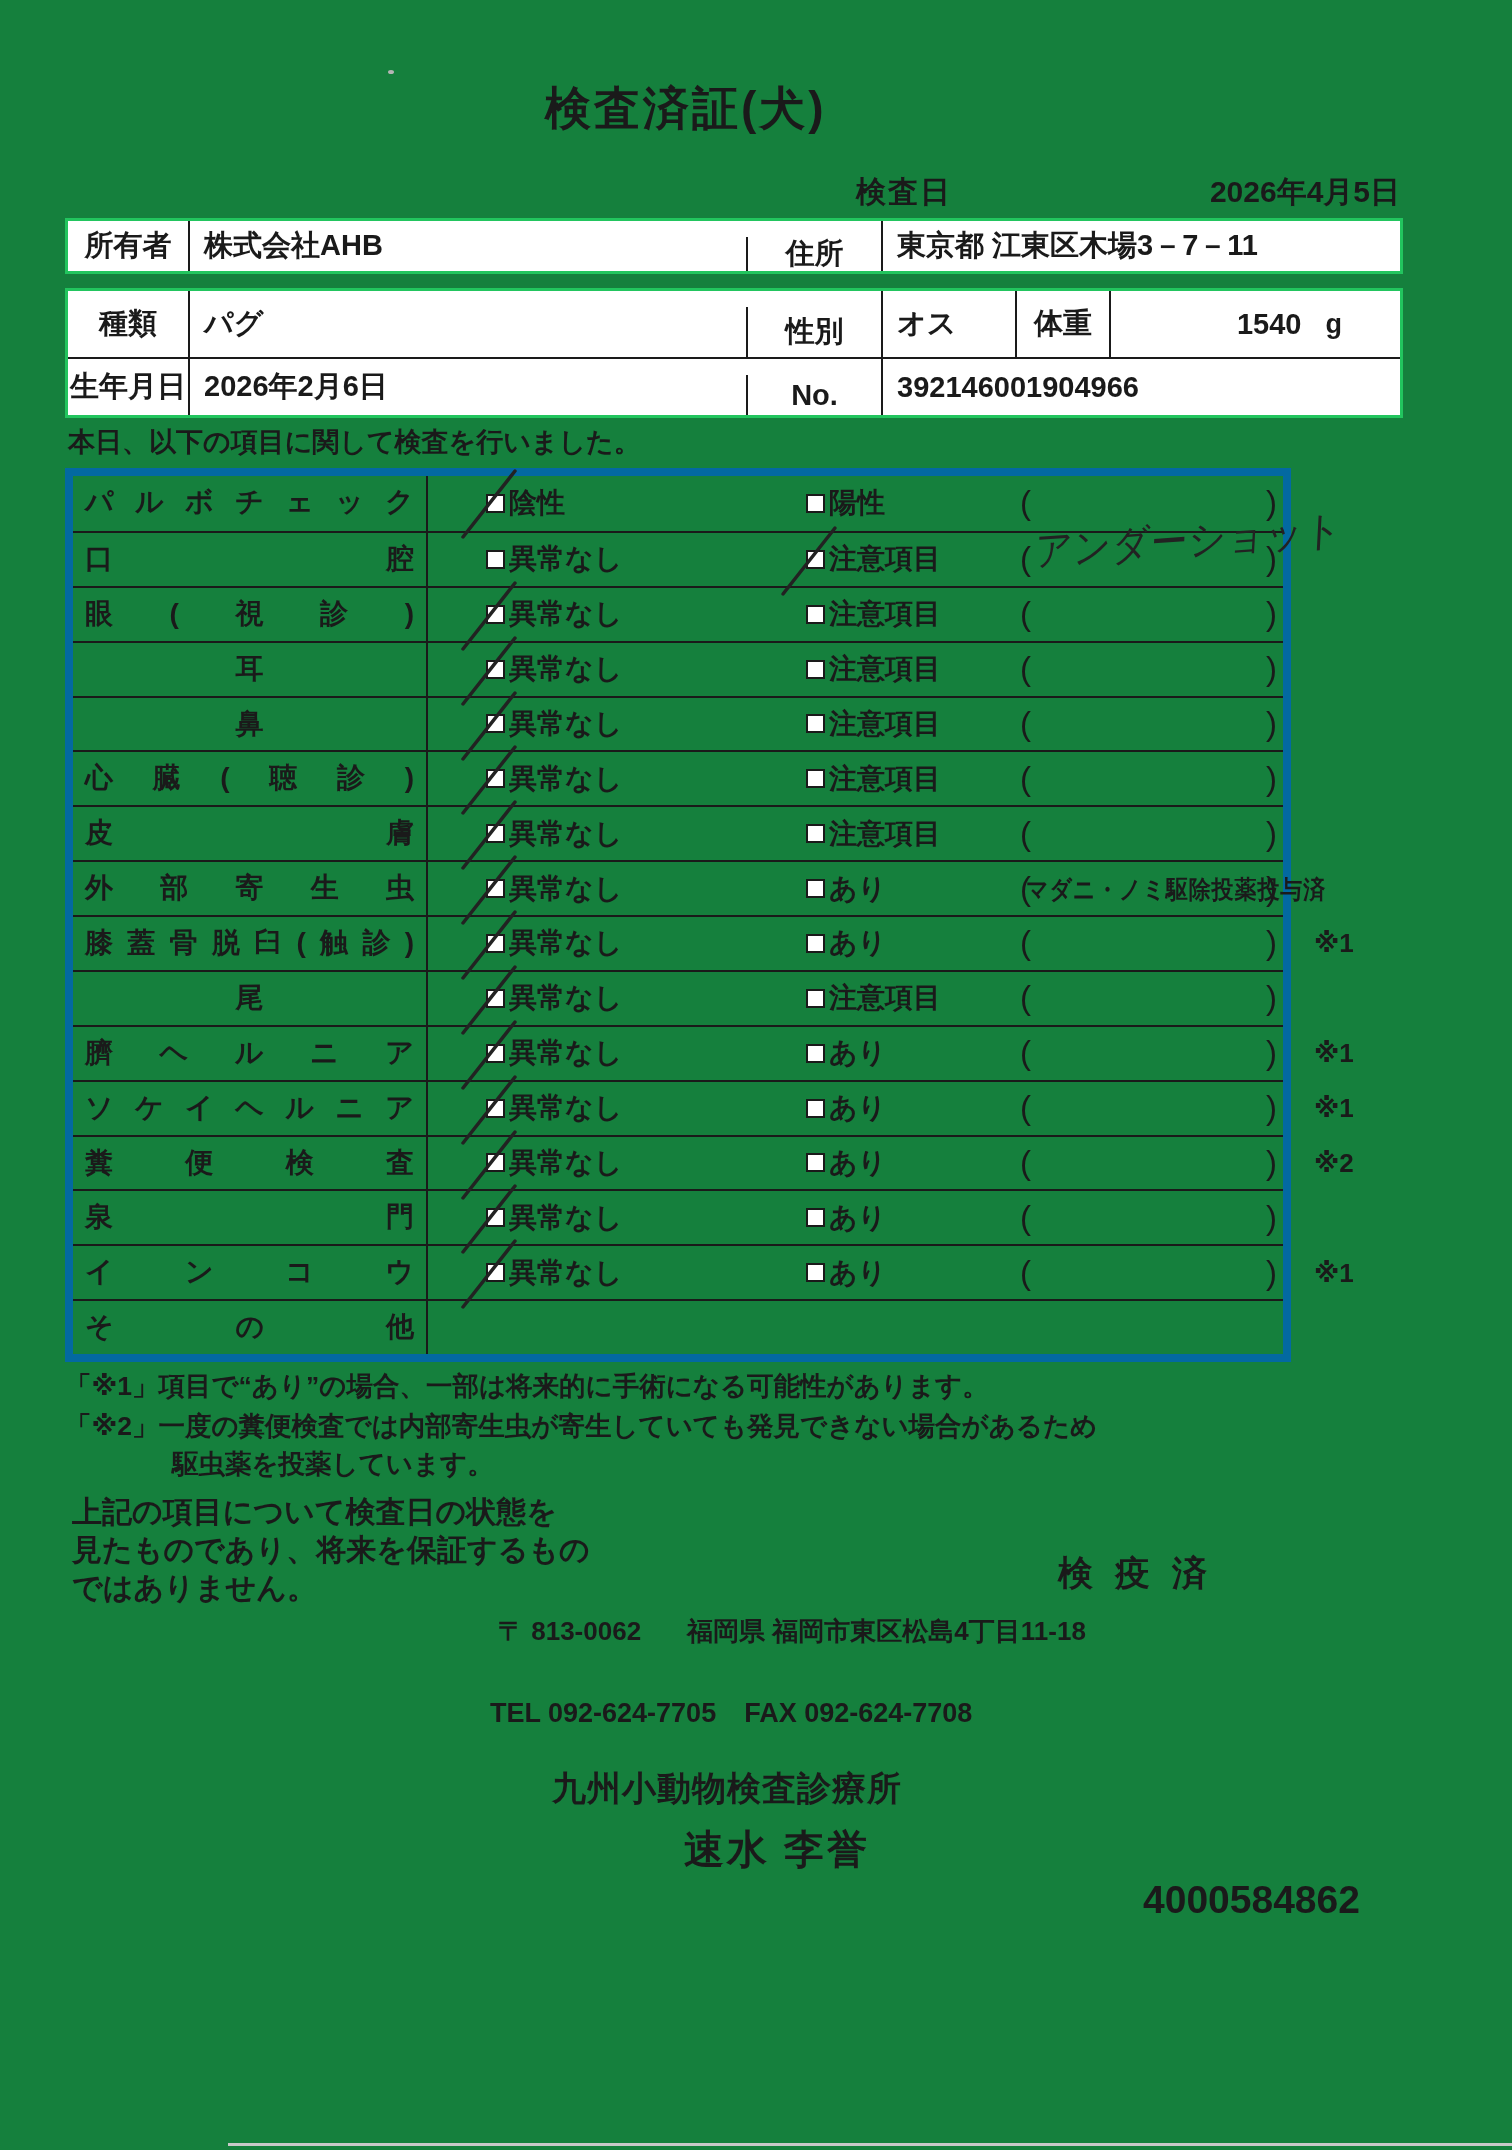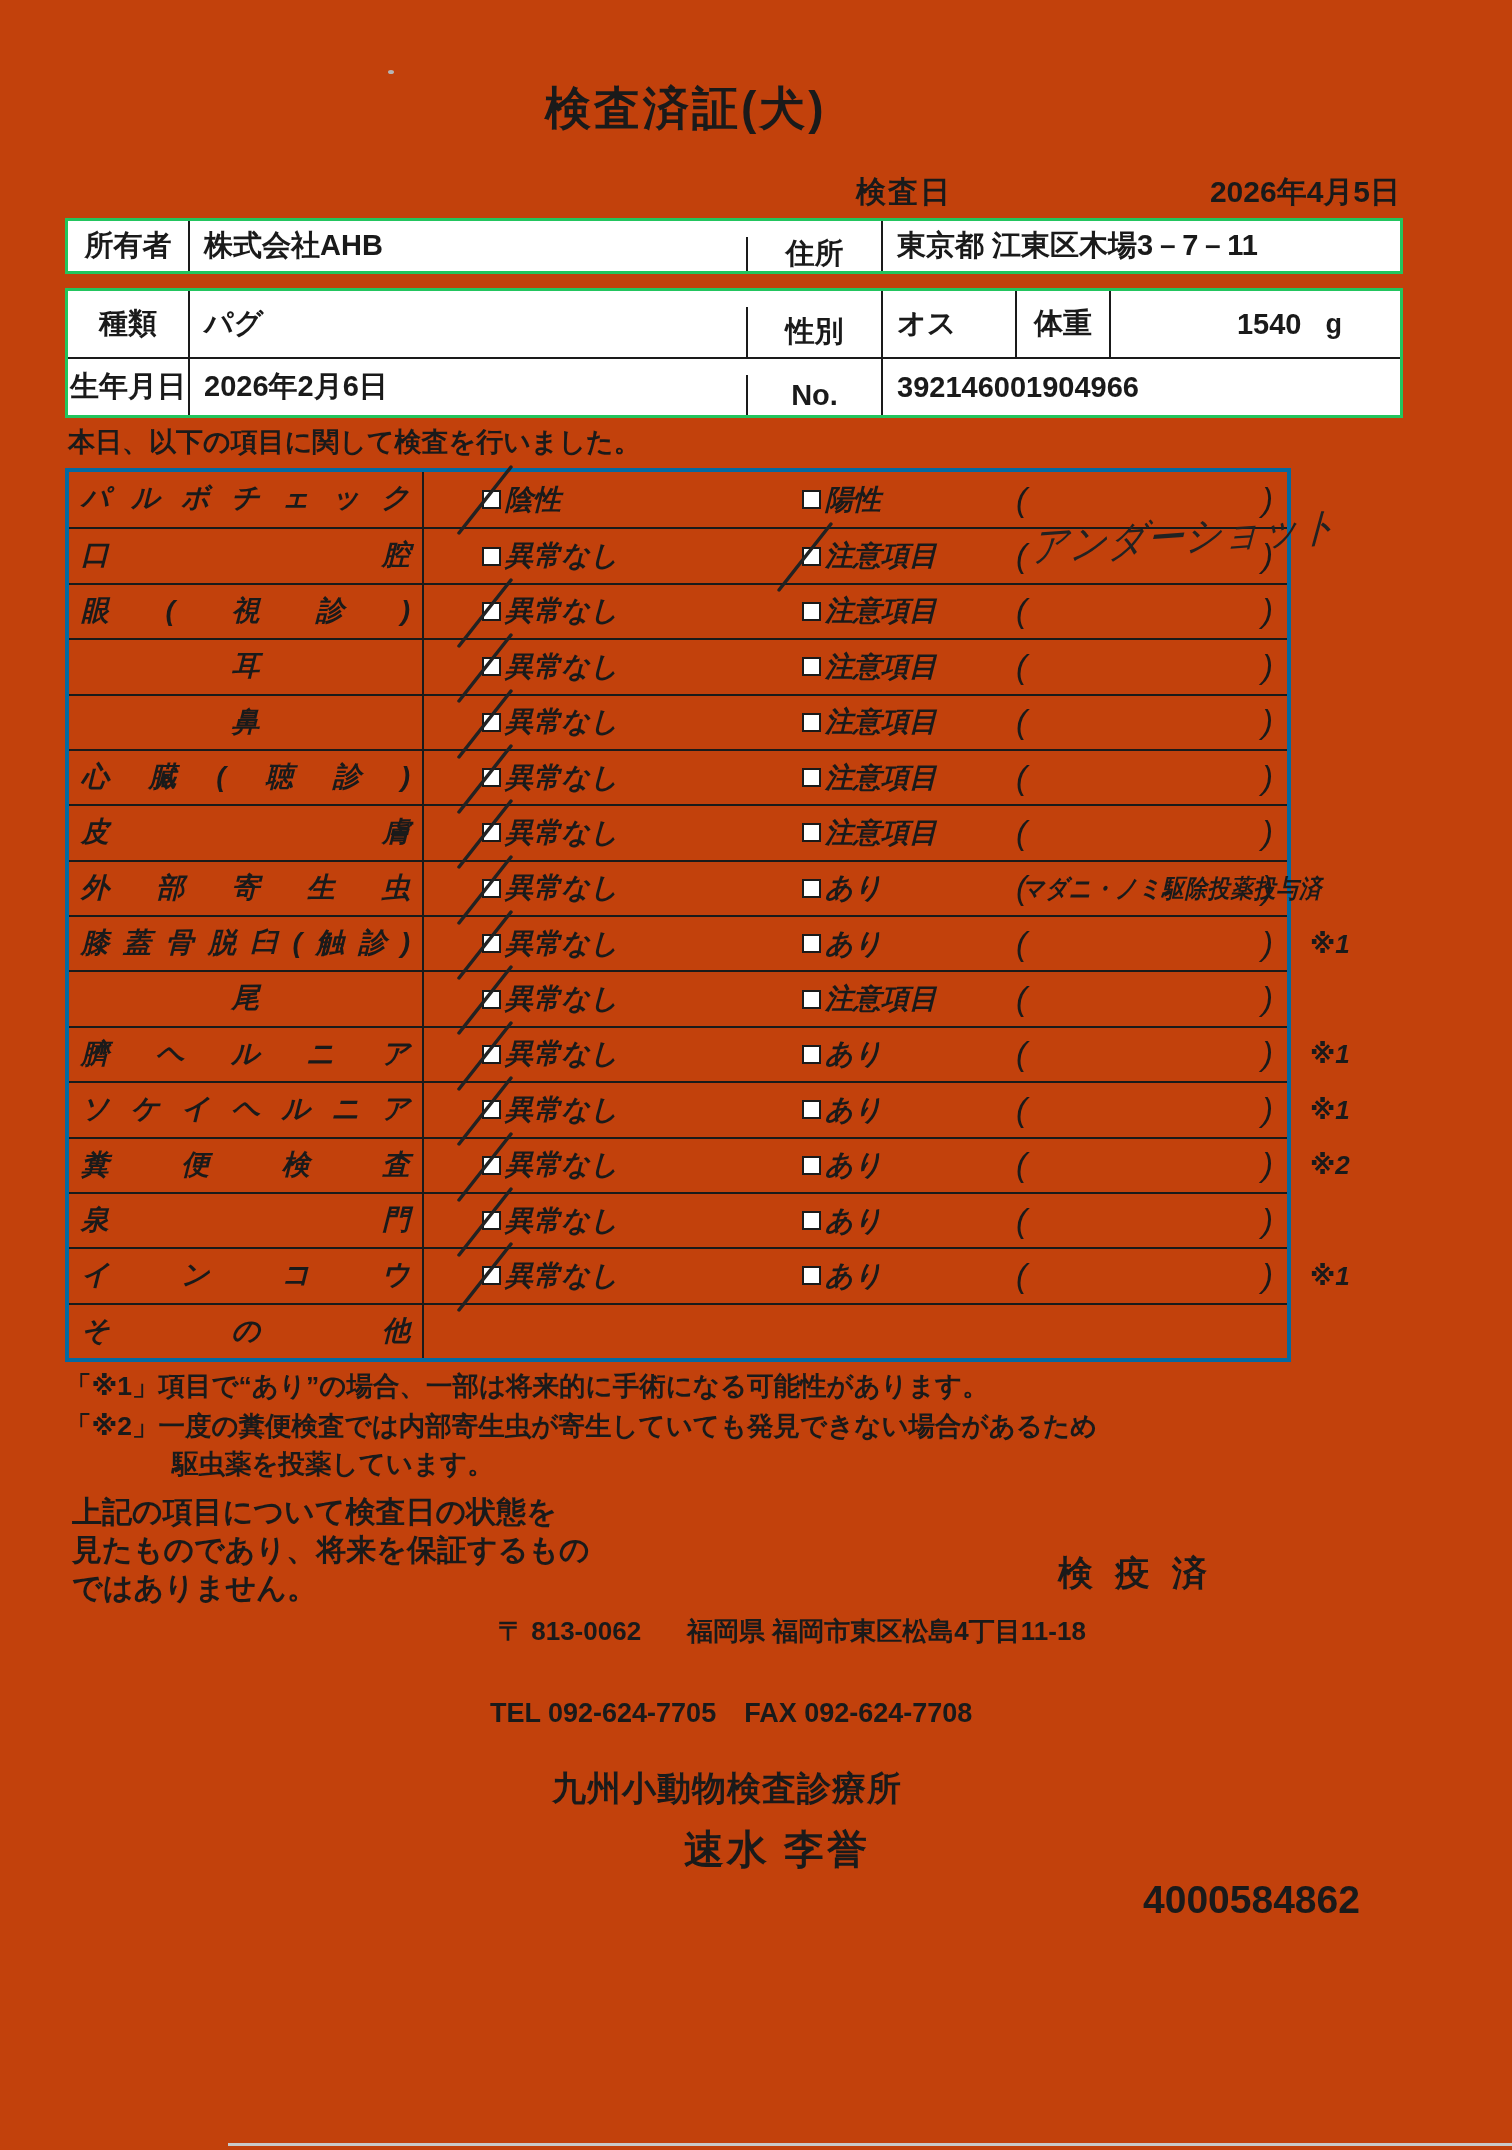--- a/index.html
+++ b/index.html
@@ -1,18 +1,18 @@
 <!DOCTYPE html>
 <html><head>
 <meta charset="utf-8">
 <style>
   html,body { margin:0; padding:0; background:#e8e8e8; }
   .page {
     position:relative; width:1512px; height:2150px; margin:0 auto;
-    background:#c2410c; overflow:hidden;
+    background:#15803d; overflow:hidden;
     font-family:"Liberation Sans","DejaVu Sans",sans-serif;
     color:#1a1a1a;
   }
   .abs { position:absolute; white-space:nowrap; }
 
   
   .doc-title { left:545px; top:78px; font-size:46px; font-weight:700; letter-spacing:3px; }
   .insp-date-label { left:856px; top:172px; font-size:30px; font-weight:600; letter-spacing:2px; }
   .insp-date-value { top:172px; right:112px; font-size:30px; font-weight:600; }
 
@@ -36,22 +36,22 @@
   .w-sex { width:134px; flex:none; }
   .w-wlabel { width:94px; flex:none; }
   .w-weight { width:285px; flex:none; justify-content:flex-end; padding-right:52px; }
   .weight-unit { margin-left:24px; font-size:27px; }
 
   .intro-line { left:68px; top:424px; font-size:27px; font-weight:600; }
 
   
   .exam {
     position:absolute; left:65px; top:468px; width:1226px; height:894px;
-    border:4px solid #0369a1; box-sizing:border-box;
-    display:grid; grid-template-rows:repeat(16,1fr);font-style:italic;
+    border:8px solid #0369a1; box-sizing:border-box;
+    display:grid; grid-template-rows:repeat(16,1fr);
   }
   .exam-row { position:relative; overflow:visible; }
   .exam-row + .exam-row { border-top:2.5px solid #1a1a1a; }
   .label-cell {
     position:absolute; left:0; top:0; bottom:0; width:355px;
     border-right:2.5px solid #1a1a1a; box-sizing:border-box;
     font-size:28px; font-weight:600; padding:0 12px;
     display:block; line-height:52px;
     text-align:justify; text-align-last:justify;
   }

